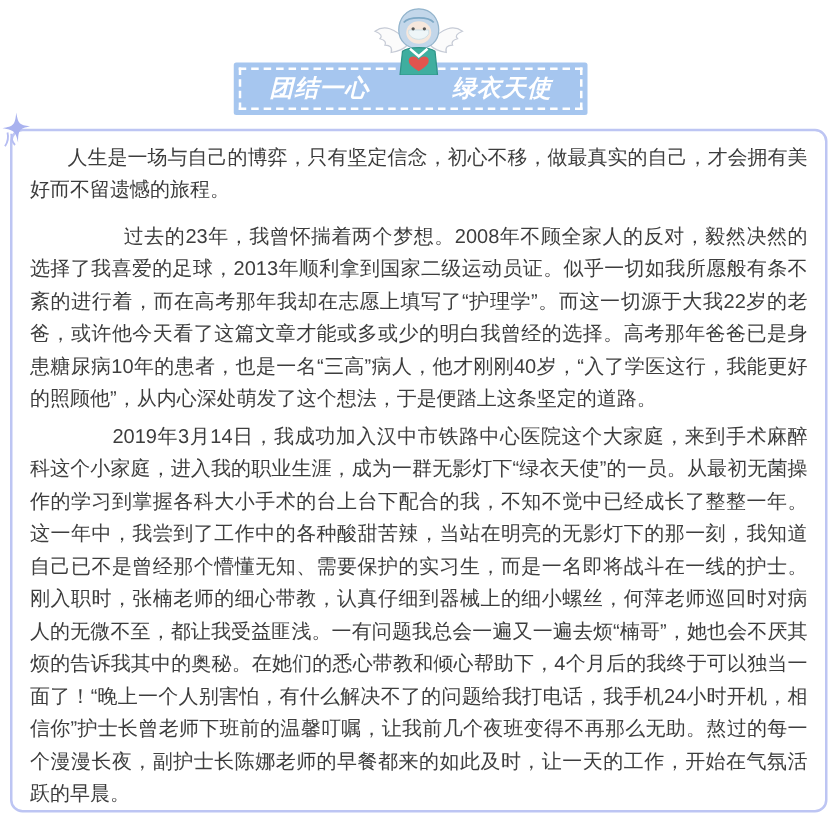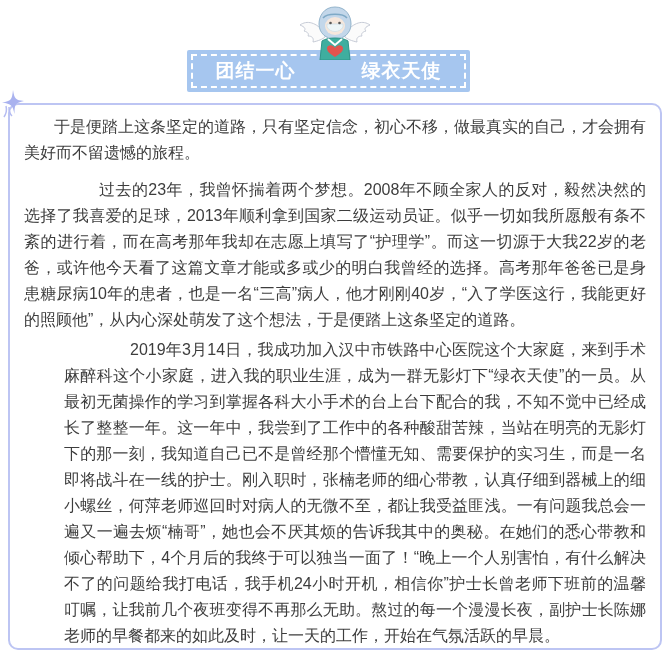--- a/index.html
+++ b/index.html
@@ -39,20 +39,21 @@
     align-items:center;
     justify-content:center;
     gap:66px;
   }
   .banner-inner span{
     color:#ffffff;
     font-size:19px;
     font-weight:bold;
     letter-spacing:1px;
     white-space:nowrap;
+    font-style:italic;
   }
 
   
   .article{
     position:absolute;
     left:8px;top:103px;
     width:654px;height:547px;
     box-sizing:border-box;
     border:2px solid #bdc5f3;
     border-radius:10px;
@@ -62,21 +63,21 @@
   .article p{
     margin:0 0 4px 0;
     font-size:16px;
     line-height:26px;
     color:#3d3d3d;
     text-align:justify;
     word-break:break-all;
   }
   .article p.p1{text-indent:30px;}
   .article p.p2{text-indent:75px;margin-top:11px;}
-  .article p.p3{text-indent:66px;margin-left:40px;}
+  .article p.p3{text-indent:66px;}
 
   
   .sparkle{
     position:absolute;
     left:0px;top:90px;
     width:28px;height:28px;
     z-index:4;
   }
 </style>
 </head>
@@ -111,21 +112,21 @@
   </div>
 
   <div class="banner">
     <div class="banner-inner">
       <span>团结一心</span>
       <span>绿衣天使</span>
     </div>
   </div>
 
   <div class="article">
-    <p class="p1">于是便踏上这条坚定的道路，只有坚定信念，初心不移，做最真实的自己，才会拥有美好而不留遗憾的旅程。</p>
+    <p class="p1">人生是一场与自己的博弈，只有坚定信念，初心不移，做最真实的自己，才会拥有美好而不留遗憾的旅程。</p>
     <p class="p2">过去的23年，我曾怀揣着两个梦想。2008年不顾全家人的反对，毅然决然的选择了我喜爱的足球，2013年顺利拿到国家二级运动员证。似乎一切如我所愿般有条不紊的进行着，而在高考那年我却在志愿上填写了“护理学”。而这一切源于大我22岁的老爸，或许他今天看了这篇文章才能或多或少的明白我曾经的选择。高考那年爸爸已是身患糖尿病10年的患者，也是一名“三高”病人，他才刚刚40岁，“入了学医这行，我能更好的照顾他”，从内心深处萌发了这个想法，于是便踏上这条坚定的道路。</p>
     <p class="p3">2019年3月14日，我成功加入汉中市铁路中心医院这个大家庭，来到手术麻醉科这个小家庭，进入我的职业生涯，成为一群无影灯下“绿衣天使”的一员。从最初无菌操作的学习到掌握各科大小手术的台上台下配合的我，不知不觉中已经成长了整整一年。这一年中，我尝到了工作中的各种酸甜苦辣，当站在明亮的无影灯下的那一刻，我知道自己已不是曾经那个懵懂无知、需要保护的实习生，而是一名即将战斗在一线的护士。刚入职时，张楠老师的细心带教，认真仔细到器械上的细小螺丝，何萍老师巡回时对病人的无微不至，都让我受益匪浅。一有问题我总会一遍又一遍去烦“楠哥”，她也会不厌其烦的告诉我其中的奥秘。在她们的悉心带教和倾心帮助下，4个月后的我终于可以独当一面了！“晚上一个人别害怕，有什么解决不了的问题给我打电话，我手机24小时开机，相信你”护士长曾老师下班前的温馨叮嘱，让我前几个夜班变得不再那么无助。熬过的每一个漫漫长夜，副护士长陈娜老师的早餐都来的如此及时，让一天的工作，开始在气氛活跃的早晨。</p>
   </div>
 
   <div class="sparkle">
     <svg width="28" height="28" viewBox="0 0 28 28" xmlns="http://www.w3.org/2000/svg">
       <path d="M13,0 C14.5,9 15.5,10 24,11 C15.5,13 14.5,14 14.5,24 C12.5,15 11.5,14 2,12.5 C11,11 12,10 13,0 Z" fill="#a9b2ef"></path>
       <path d="M6,16 C7,20 6,24 4,27 M9,17 C9,21 10,24 12,26" stroke="#b6bdf2" stroke-width="1.5" fill="none"></path>
     </svg>
   </div>

